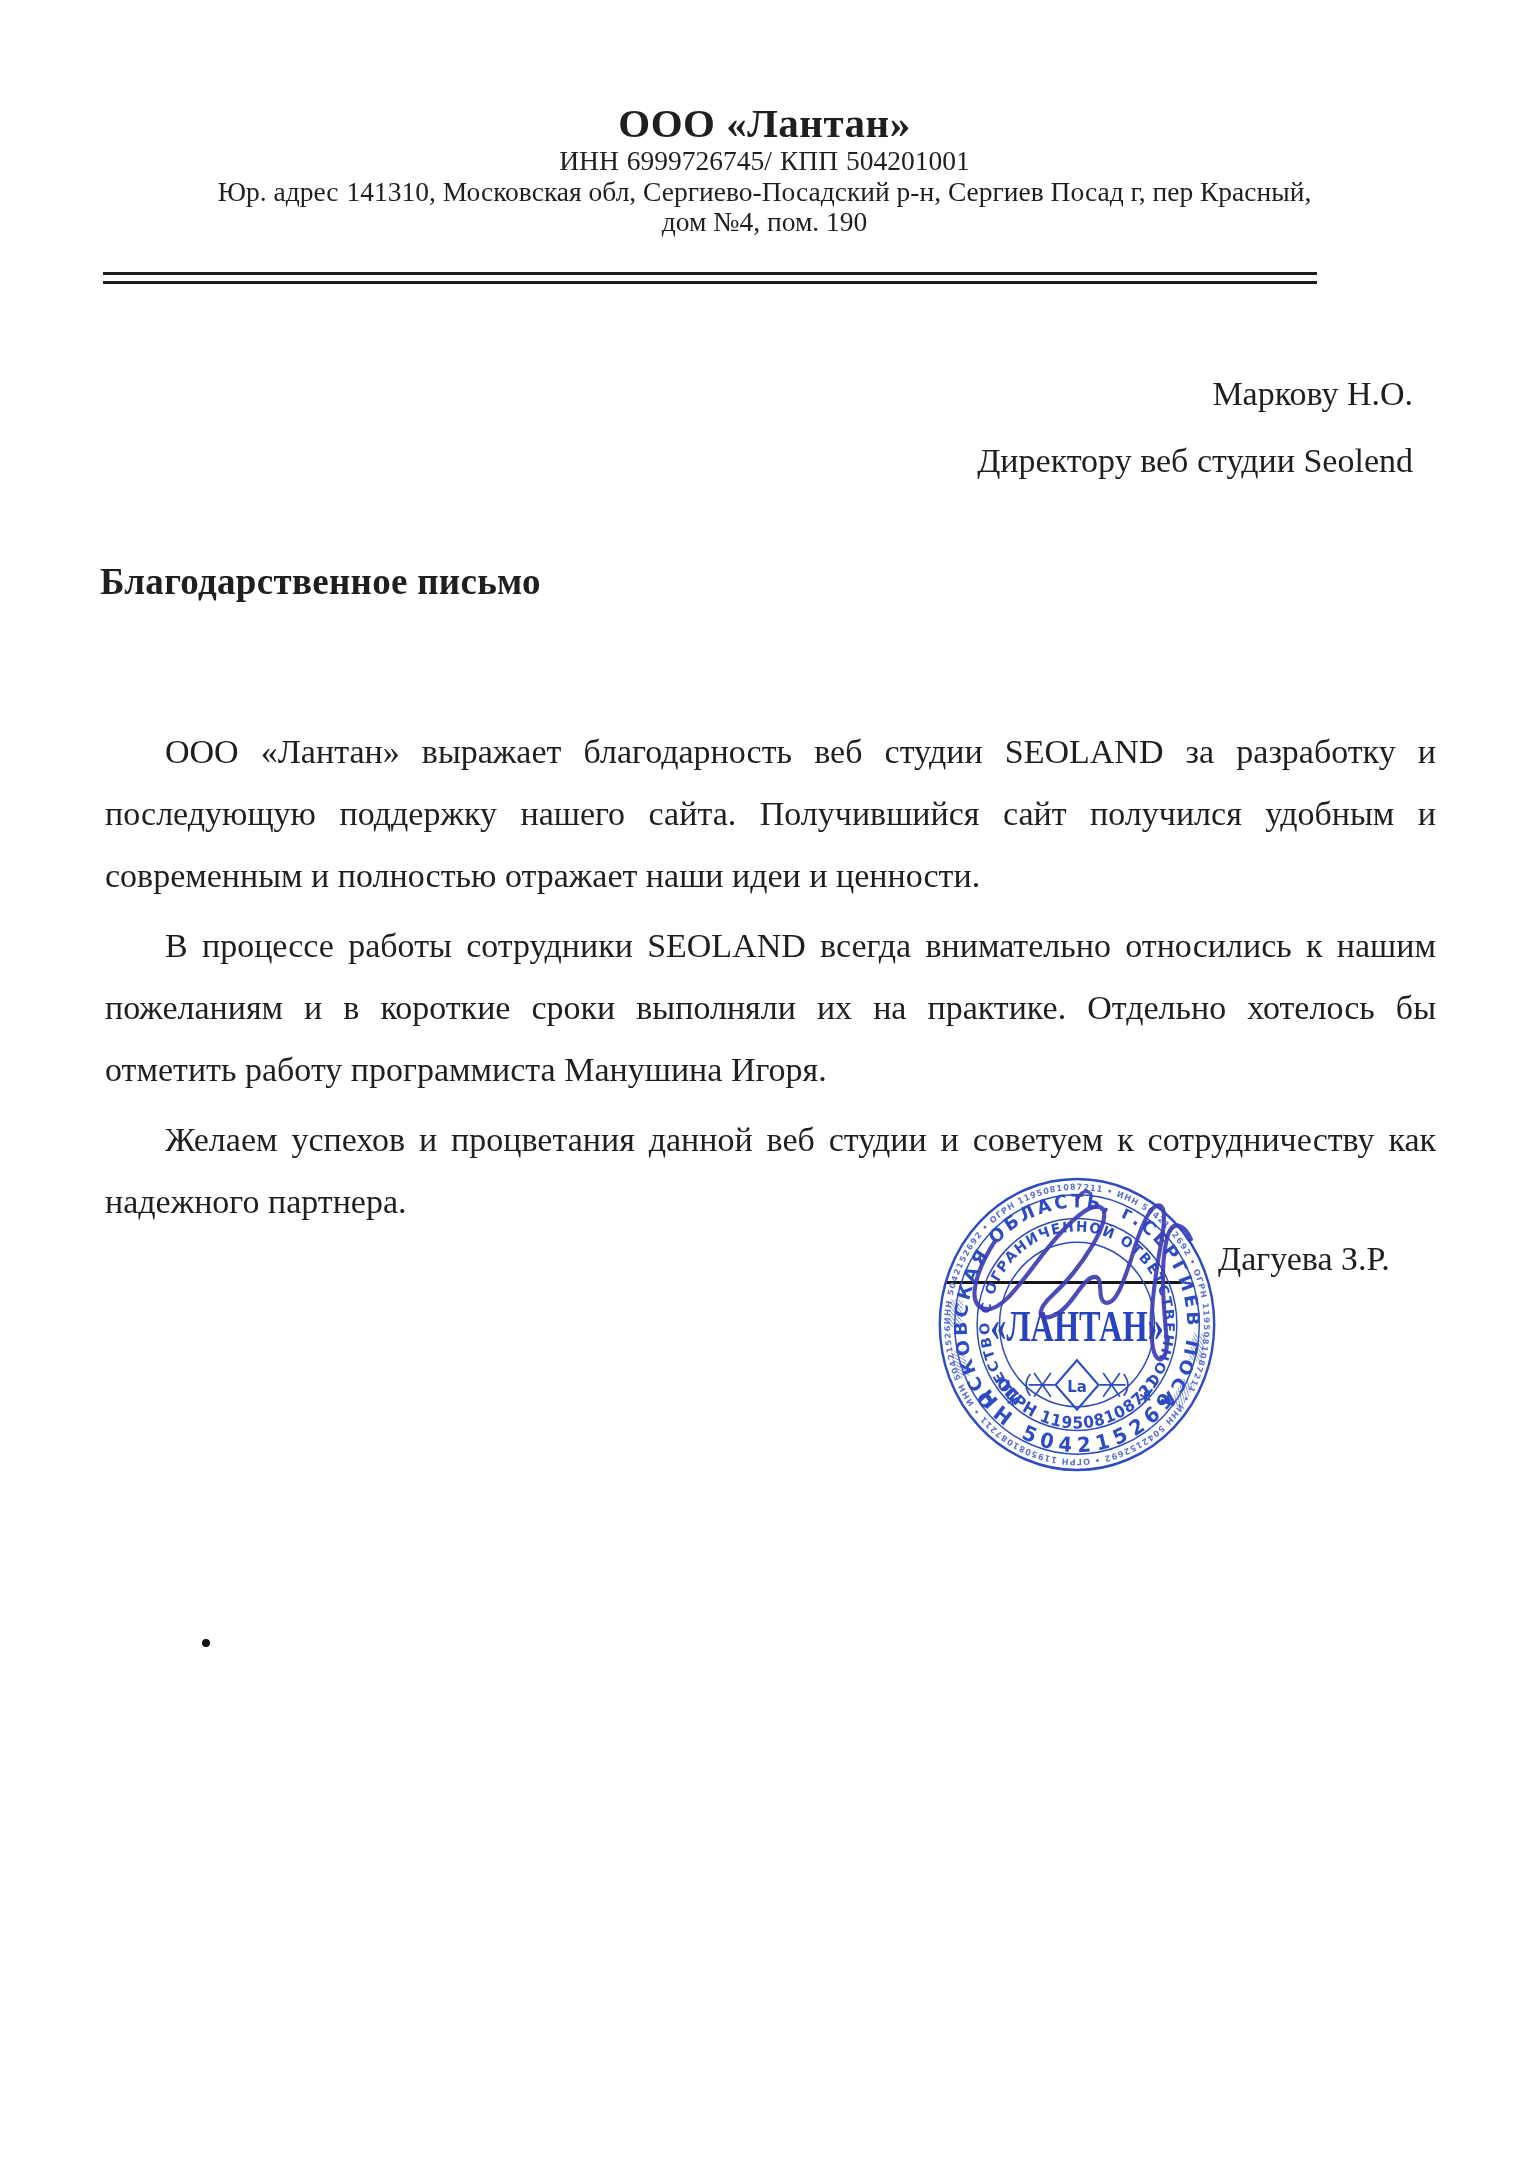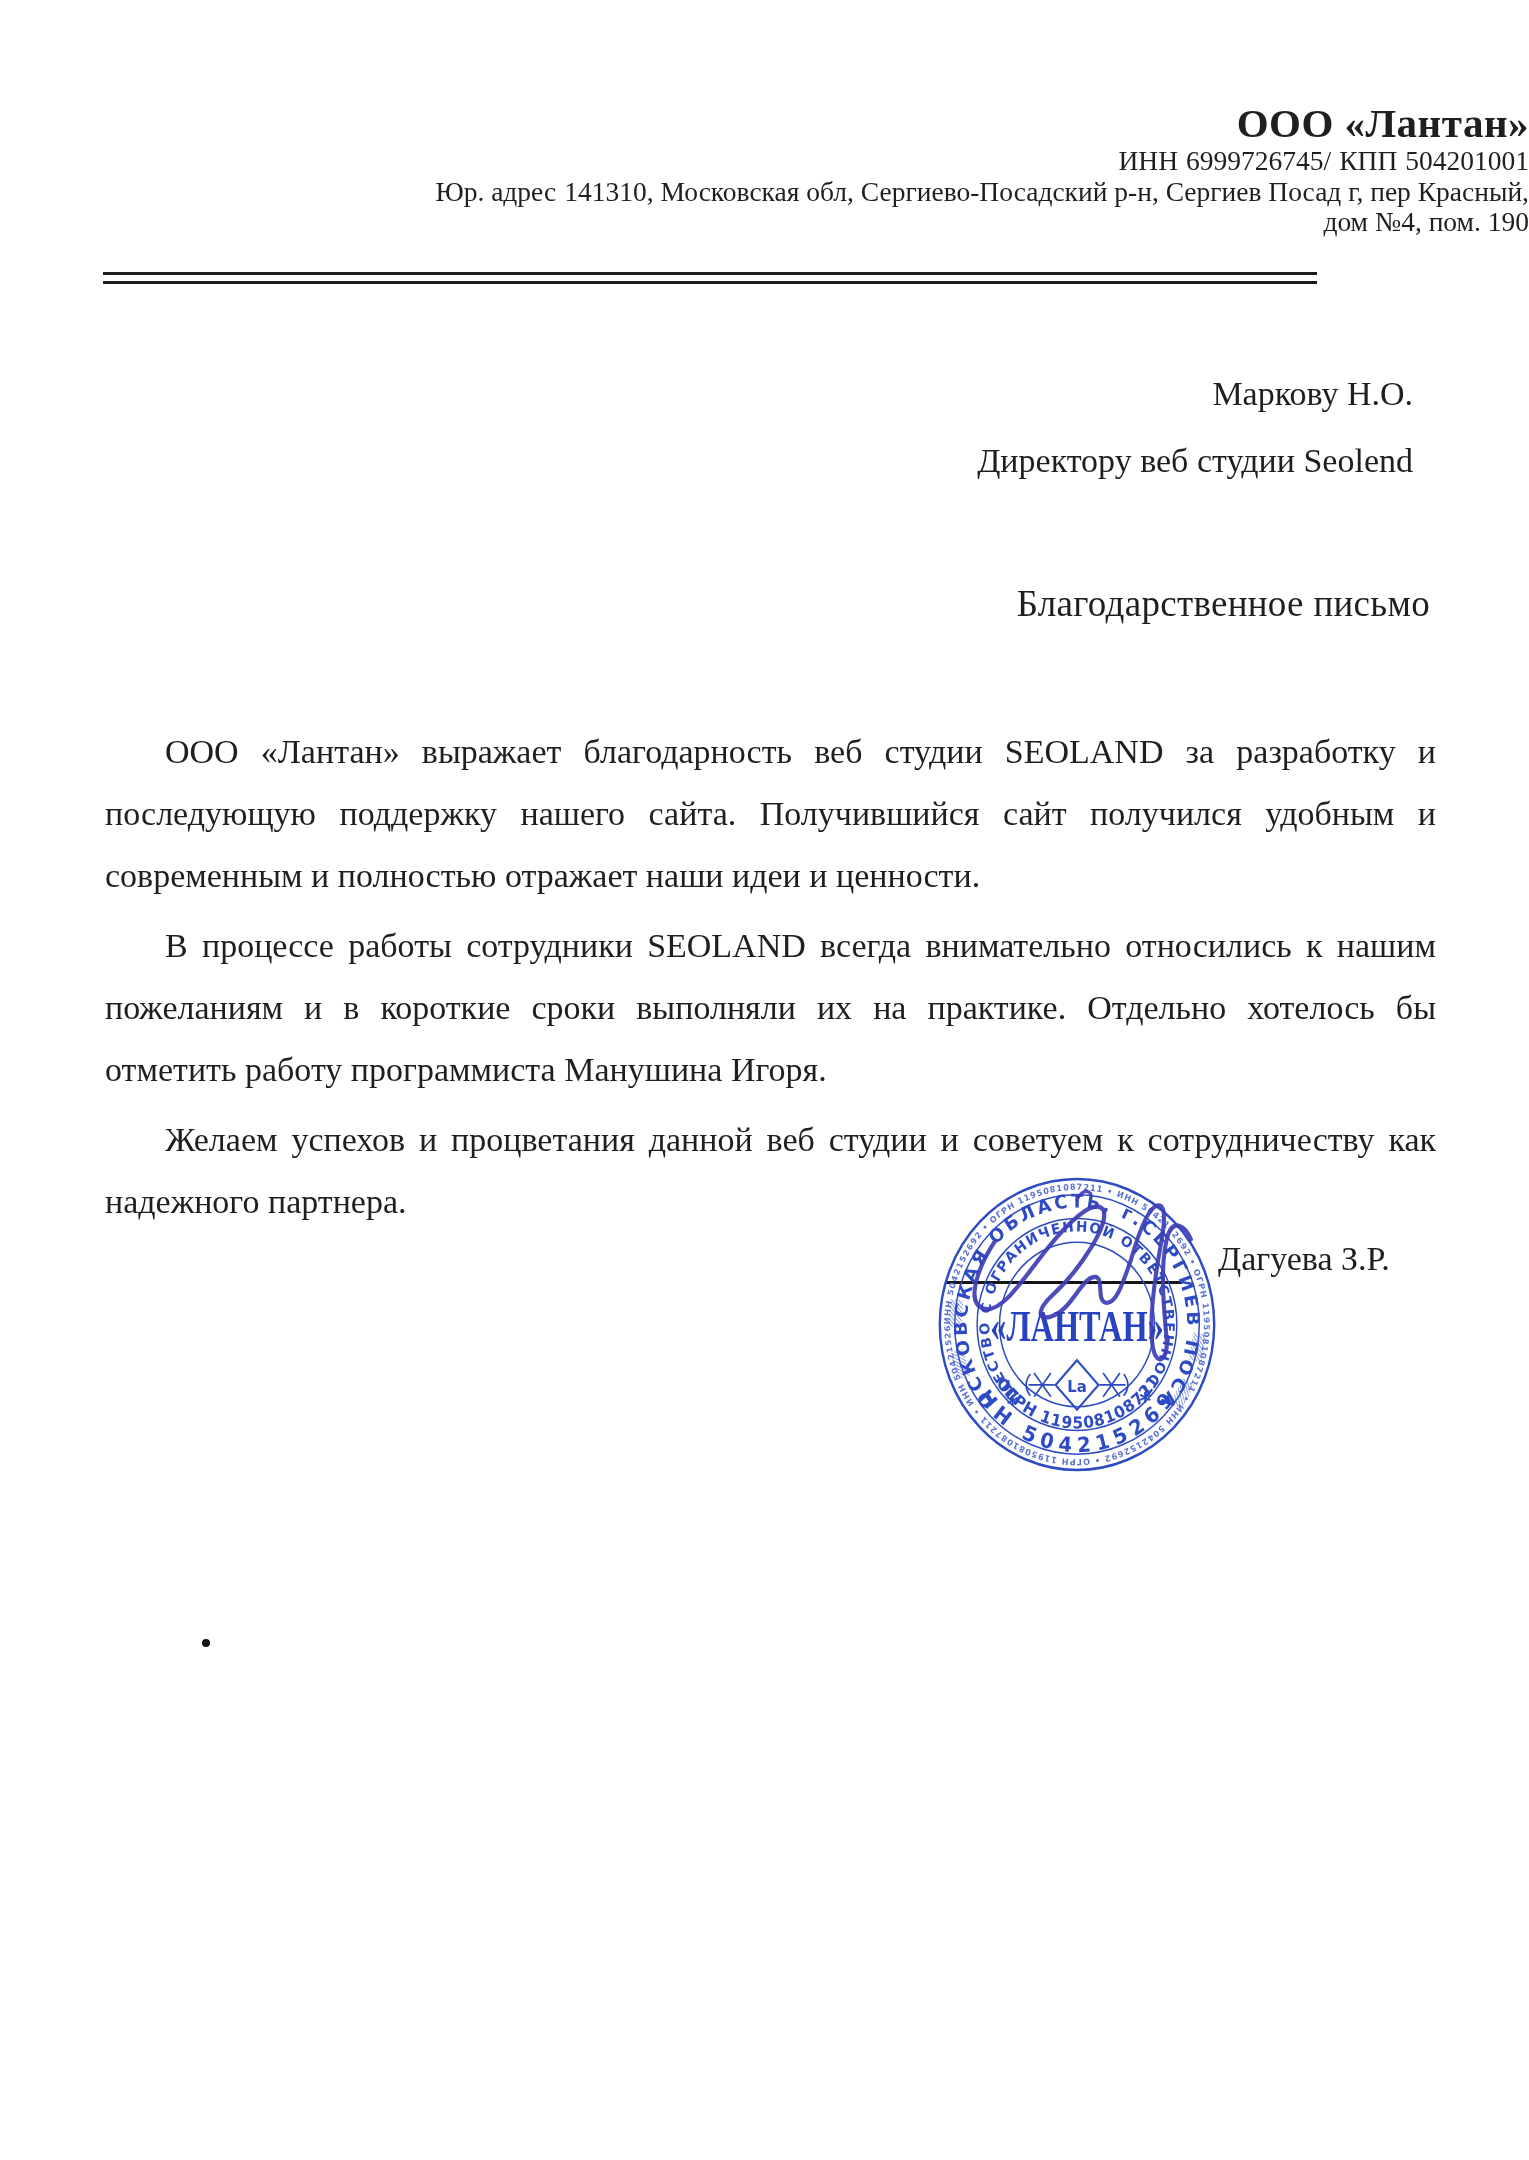--- a/index.html
+++ b/index.html
@@ -1,34 +1,34 @@
 <!DOCTYPE html>
 <html><head>
 <meta charset="utf-8">
 <style>
   html,body{margin:0;padding:0;}
   body{width:1529px;height:2160px;background:#ffffff;position:relative;
        font-family:"Liberation Serif",serif;color:#1f1f1f;overflow:hidden;}
   .page{position:absolute;inset:0;background:#fff;}
 
   
-  .letterhead{position:absolute;top:100px;left:0;width:1529px;text-align:right;}
+  .letterhead{position:absolute;top:100px;left:0;width:1529px;text-align:center;}
   .lh-company{font-size:41px;font-weight:bold;line-height:46px;letter-spacing:0.5px;}
   .lh-line{font-size:27.5px;line-height:30.5px;}
   .lh-line b{font-weight:normal;}
   .lh-line .sp{display:inline-block;width:8px;}
 
   .double-rule{position:absolute;left:103px;top:272px;width:1214px;height:6px;
                border-top:3.5px solid #1d1d1d;border-bottom:3.5px solid #1d1d1d;}
 
   .recipient{position:absolute;top:360px;right:116px;text-align:right;
              font-size:34px;line-height:67px;}
 
-  .doc-title{position:absolute;top:582px;left:100px;width:1330px;text-align:right;
-             font-size:37px;font-weight:normal;letter-spacing:0.3px;}
+  .doc-title{position:absolute;top:560px;left:100px;width:1330px;text-align:left;
+             font-size:37px;font-weight:bold;letter-spacing:0.3px;}
 
   .body-text{position:absolute;left:105px;top:721px;width:1331px;
              font-size:34px;line-height:62px;text-align:justify;font-family:Liberation Serif, serif;}
   .body-text p{margin:0 0 8px 0;text-indent:60px;}
 
   .closing-left{position:absolute;left:105px;top:1243px;font-size:34px;white-space:nowrap;}
   .closing-right{position:absolute;left:1218px;top:1240px;font-size:34px;white-space:nowrap;}
 
   .sig-line{position:absolute;left:945px;top:1281px;width:237px;height:3px;background:#161616;}
 

